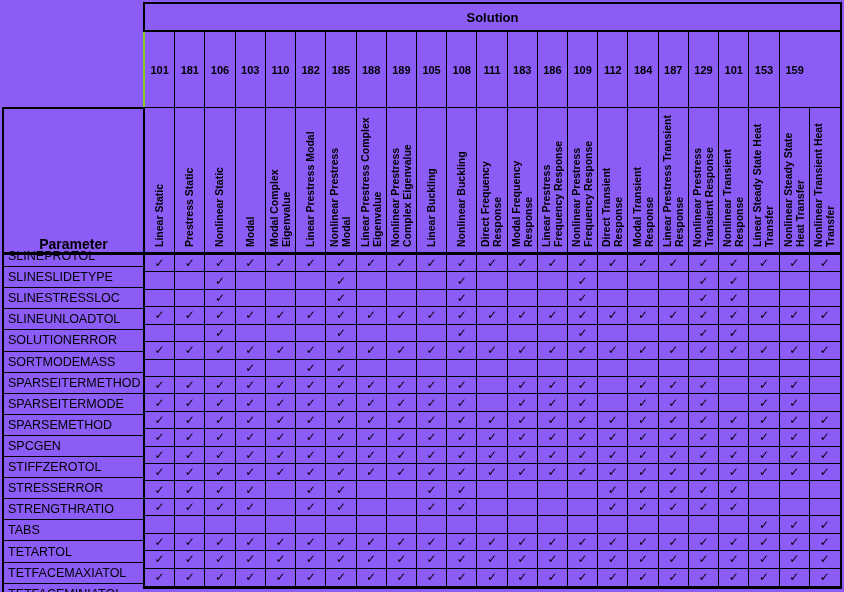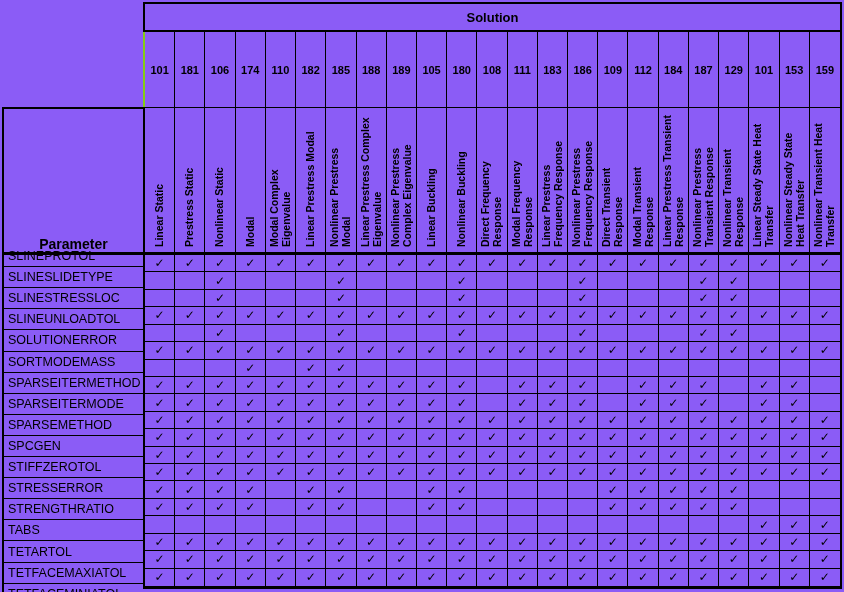--- a/index.html
+++ b/index.html
@@ -80,28 +80,27 @@
 <div id="canvas">
 
   <div class="sol-title">
     <span>Solution</span>
   </div>
 
   <div class="numbers-row">
       <div class="num-cell">101</div>
       <div class="num-cell">181</div>
       <div class="num-cell">106</div>
-      <div class="num-cell">174</div>
+      <div class="num-cell">103</div>
       <div class="num-cell">110</div>
       <div class="num-cell">182</div>
       <div class="num-cell">185</div>
       <div class="num-cell">188</div>
       <div class="num-cell">189</div>
       <div class="num-cell">105</div>
-      <div class="num-cell">180</div>
       <div class="num-cell">108</div>
       <div class="num-cell">111</div>
       <div class="num-cell">183</div>
       <div class="num-cell">186</div>
       <div class="num-cell">109</div>
       <div class="num-cell">112</div>
       <div class="num-cell">184</div>
       <div class="num-cell">187</div>
       <div class="num-cell">129</div>
       <div class="num-cell">101</div>

